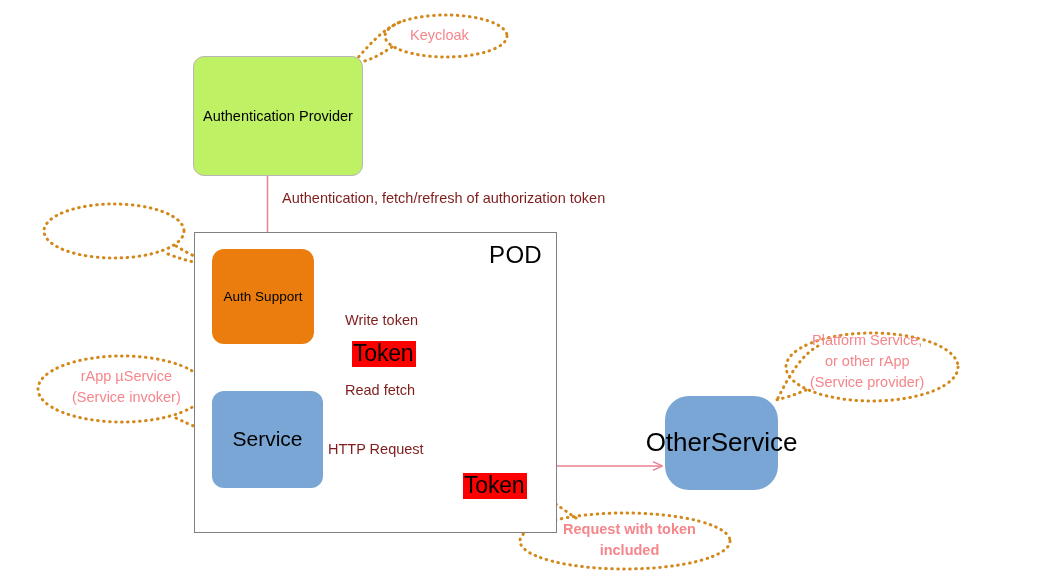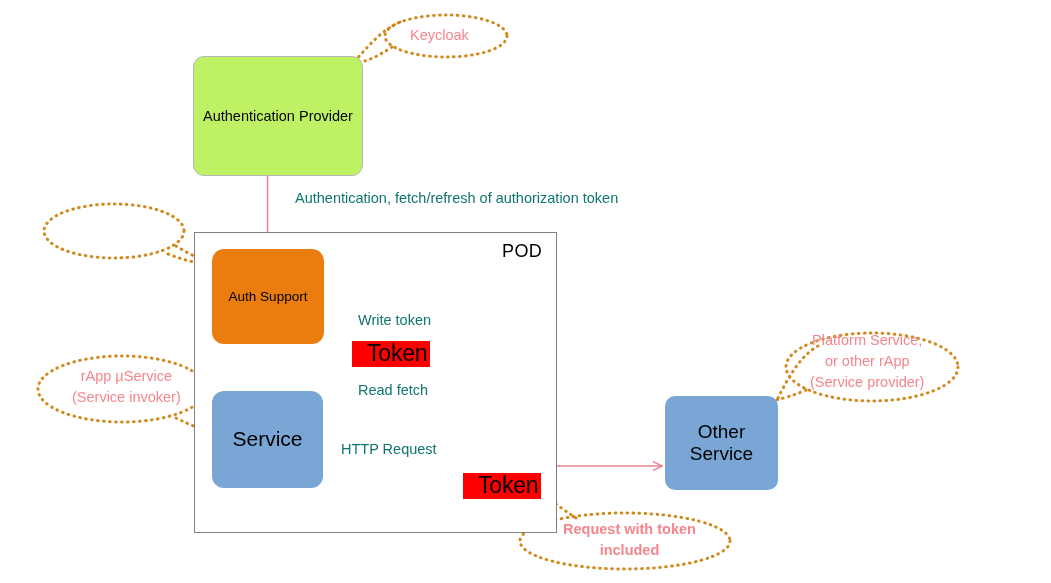--- a/index.html
+++ b/index.html
@@ -53,29 +53,29 @@
     height: 301px;
     background: #ffffff;
     border: 1px solid #808080;
     border-radius: 0;
     display: block;
   }
   #pod-label {
     position: absolute;
     right: 14px;
     top: 8px;
-    font-size: 18px;
+    font-size: 24px;
     color: #000000;
     letter-spacing: 0.3px;
   }
   
   #auth-support {
     left: 212px;
     top: 249px;
-    width: 112px;
+    width: 102px;
     height: 95px;
     background: #ea7d0d;
     border-radius: 12px;
     font-size: 13.5px;
   }
   
   #service-box {
     left: 212px;
     top: 391px;
     width: 111px;
@@ -84,44 +84,43 @@
     border-radius: 12px;
     font-size: 21px;
   }
   
   #other-service {
     left: 665px;
     top: 396px;
     width: 113px;
     height: 94px;
     background: #79a6d5;
-    border-radius: 10px;
-    font-size: 19px;
-    flex-direction: column;
+    border-radius: 24px;
+    font-size: 26px;
+    flex-direction: row;
   }
   #other-service span { display: block; }
   
   .token-badge {
     position: absolute;
     background: #fe0000;
     color: #000000;
     font-size: 23px;
     line-height: 1.05;
-    padding: 0px 3px 2px 15px;
+    padding: 0px 3px 2px 1px;
     letter-spacing: -0.2px;
   }
   #token-inner { left: 352px; top: 341px; }
   #token-outer { left: 463px; top: 473px; }
   
   .plain-label {
     position: absolute;
-    color: #0f766e;
+    color: #7f1d1d;
     font-size: 14.5px;
     white-space: nowrap;
-    margin-left: 13px;
   }
   #label-auth-flow { left: 282px; top: 190px; }
   #label-write-token { left: 345px; top: 312px; }
   #label-read-token { left: 345px; top: 382px; }
   #label-http-request { left: 328px; top: 441px; }
   
   .callout {
     position: absolute;
     display: flex;
     align-items: center;

